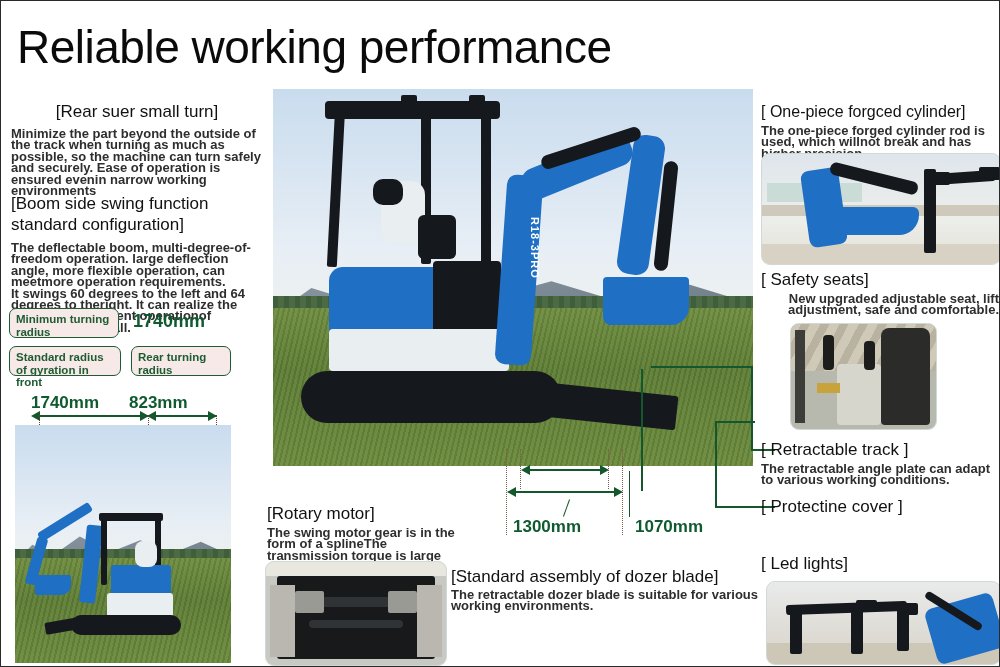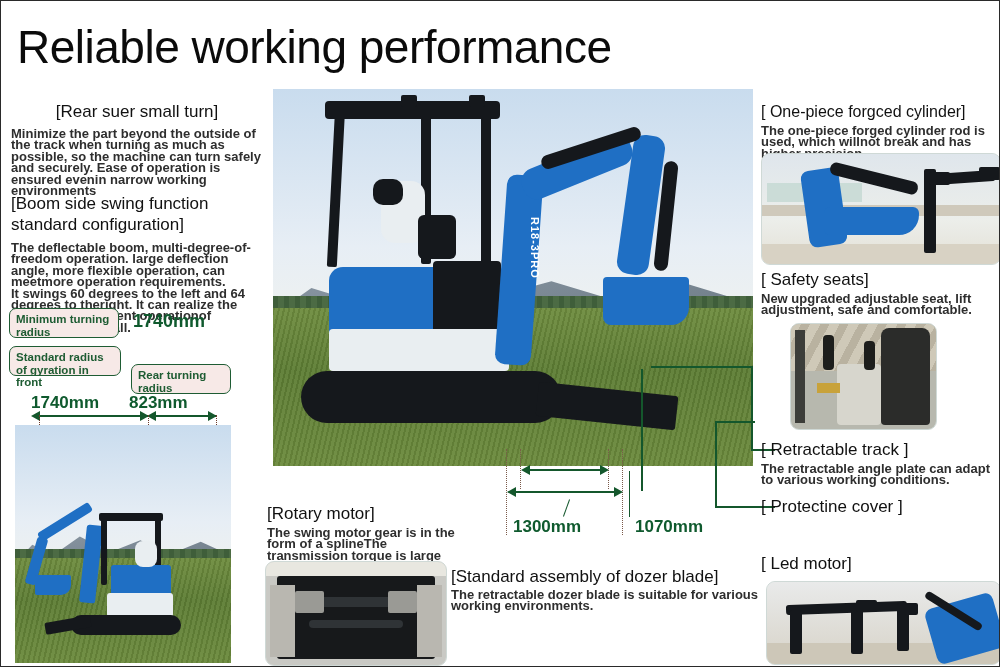--- a/index.html
+++ b/index.html
@@ -22,21 +22,21 @@
   #sec-rear .hdg{margin:0 0 6px 0;text-align:center;}
   #sec-boom{top:192px;}
   #sec-boom .hdg{margin:0 0 7px 0;}
 
   
   .pill{position:absolute;border:1.6px solid #1e5c33;border-radius:7px;
         background:#f7e9e7;color:#1e5c33;font-size:11.5px;line-height:12.5px;
         font-weight:bold;padding:4px 6px;box-sizing:border-box;}
   #pill-minturn{left:8px;top:307px;width:110px;height:30px;}
   #pill-mingyr{left:8px;top:345px;width:112px;height:30px;}
-  #pill-rearturn{left:130px;top:345px;width:100px;height:30px;margin-top:18px;}
+  #pill-rearturn{left:130px;top:345px;width:100px;height:30px;}
   .val-green{position:absolute;color:#0f5a2e;font-size:18px;font-weight:bold;}
   #val-1740{left:132px;top:310px;}
 
   
   #dimblock{position:absolute;left:14px;top:390px;width:232px;height:272px;}
   .dimlabel{position:absolute;color:#0f5a2e;font-size:17px;font-weight:bold;}
   #dl-1740{left:30px;top:392px;}
   #dl-823{left:128px;top:392px;}
 
   .arrowline{position:absolute;height:0;border-top:2.4px solid #14572c;}
@@ -251,21 +251,21 @@
     <div class="exc-blue" style="left:26%;top:48%;width:40%;height:26%;border-radius:6px 6px 20px 6px;"></div>
     <div class="exc-dark" style="left:28%;top:16%;width:38%;height:12%;border-radius:6px;transform:rotate(14deg);"></div>
     <div class="exc-dark" style="left:68%;top:14%;width:5%;height:76%;"></div>
     <div class="exc-dark" style="left:72%;top:16%;width:26%;height:10%;transform:rotate(-4deg);"></div>
     <div class="exc-dark" style="left:70%;top:16%;width:9%;height:12%;border-radius:2px;"></div>
     <div class="exc-dark" style="left:91%;top:12%;width:9%;height:12%;border-radius:2px;"></div>
   </div>
 
   <div class="rc" id="sec-seat">
     <div class="hdg">[ Safety seats]</div>
-    <div class="body" style="margin-top:3px;">New upgraded adjustable seat, lift adjustment, safe and comfortable.</div>
+    <div class="body" style="margin-top:3px;text-align:right;">New upgraded adjustable seat, lift adjustment, safe and comfortable.</div>
   </div>
 
   <div class="photo rounded" id="photo-seat">
     <div style="position:absolute;inset:0;background:#b7b8ae;"></div>
     <div style="position:absolute;left:0;top:0;width:100%;height:45%;
                 background:repeating-linear-gradient(118deg,#cfc9b8 0 9px,#b9b2a0 9px 17px);"></div>
     <div style="position:absolute;right:4%;top:4%;width:34%;height:92%;background:#2b2c2a;border-radius:8px 8px 4px 4px;"></div>
     <div style="position:absolute;left:32%;top:38%;width:30%;height:58%;background:#d7d6cd;border-radius:4px;"></div>
     <div style="position:absolute;left:22%;top:10%;width:8%;height:34%;background:#1d1e1c;border-radius:4px;"></div>
     <div style="position:absolute;left:50%;top:16%;width:8%;height:28%;background:#1d1e1c;border-radius:4px;"></div>
@@ -276,21 +276,21 @@
   <div class="rc" id="sec-track">
     <div class="hdg">[ Retractable track ]</div>
     <div class="body" style="margin-top:3px;">The retractable angle plate can adapt to various working conditions.</div>
   </div>
 
   <div class="rc" id="sec-cover">
     <div class="hdg">[ Protectine cover ]</div>
   </div>
 
   <div class="rc" id="sec-led">
-    <div class="hdg">[ Led motor]</div>
+    <div class="hdg">[ Led lights]</div>
   </div>
 
   <div class="photo rounded" id="photo-led">
     <div style="position:absolute;inset:0;background:linear-gradient(#e9eaea,#d7d3c8);"></div>
     <div style="position:absolute;left:0;bottom:0;width:100%;height:26%;background:#cdc7b8;"></div>
     <div class="exc-dark" style="left:8%;top:26%;width:52%;height:12%;border-radius:3px;transform:rotate(-2deg);"></div>
     <div class="exc-dark" style="left:10%;top:34%;width:5%;height:54%;"></div>
     <div class="exc-dark" style="left:36%;top:34%;width:5%;height:54%;"></div>
     <div class="exc-dark" style="left:56%;top:32%;width:5%;height:52%;"></div>
     <div class="exc-dark" style="left:38%;top:22%;width:9%;height:14%;border-radius:2px;"></div>

